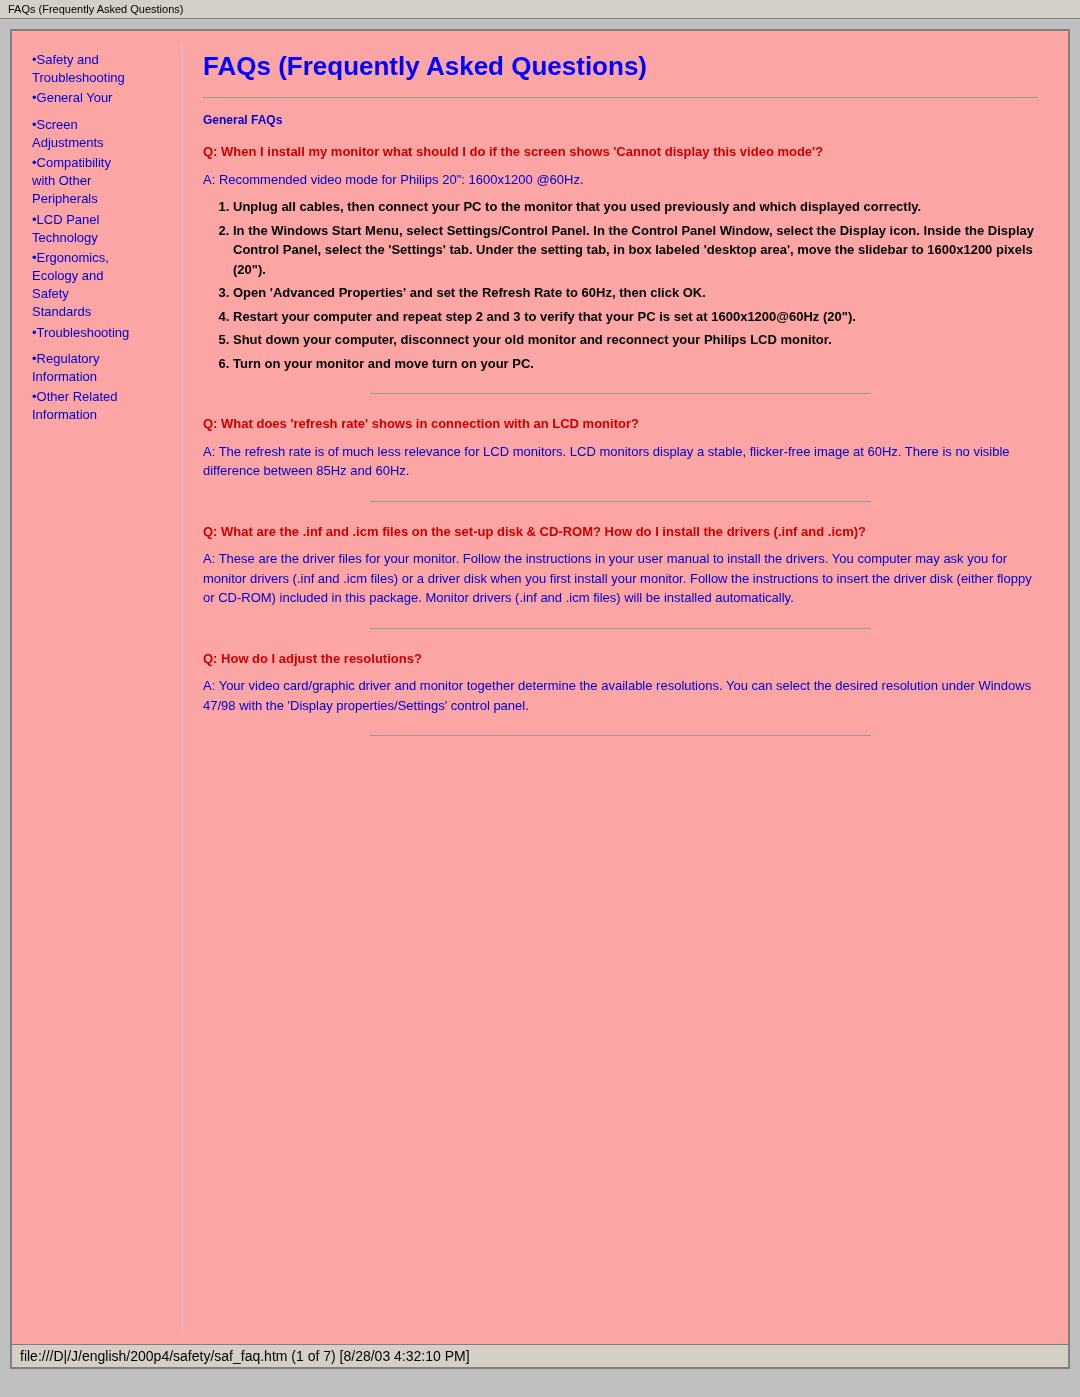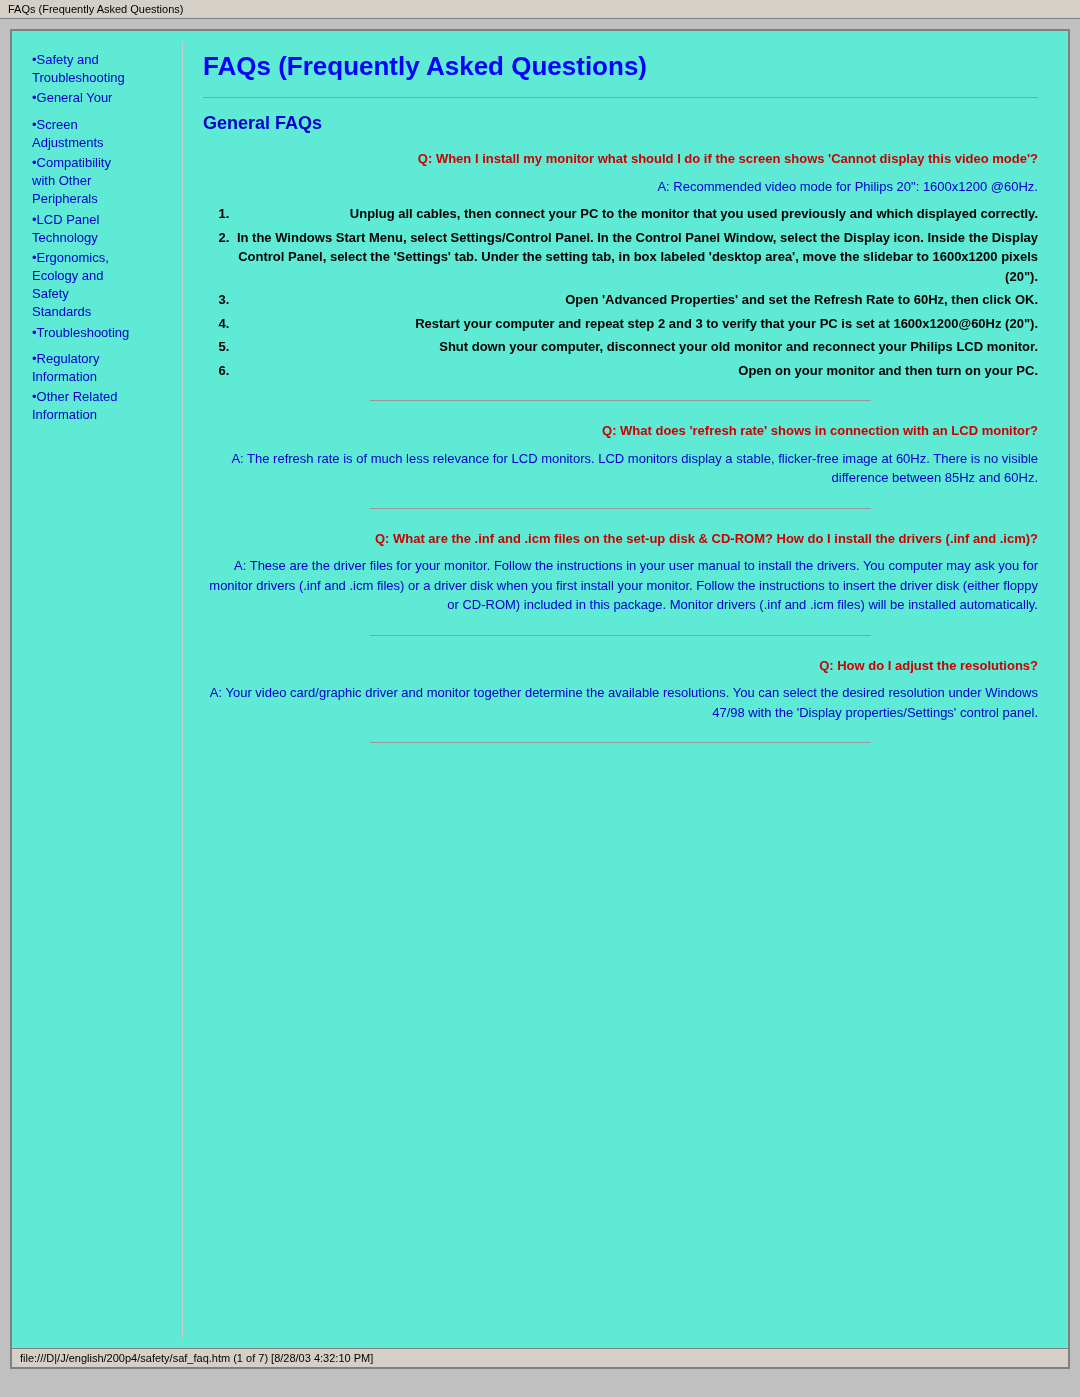--- a/index.html
+++ b/index.html
@@ -20,21 +20,21 @@
     .title-bar {
       background: #d4d0c8;
       border-bottom: 1px solid #808080;
       padding: 3px 8px;
       font-size: 11px;
       color: #000;
     }
 
     .outer-frame {
       margin: 10px;
-      background: #5eead4;
+      background: #fca5a5;
       border: 2px solid #808080;
       min-height: 1340px;
       display: flex;
       flex-direction: column;
     }
 
     .content-area {
       display: flex;
       flex: 1;
       padding: 10px;
@@ -75,21 +75,21 @@
     }
 
     .section-divider {
       border: none;
       border-top: 1px solid #999999;
       margin: 5px 0 15px 0;
     }
 
     .section-heading {
       color: #0000cc;
-      font-size: 18px;
+      font-size: 12px;
       font-weight: bold;
       margin-bottom: 15px;
     }
 
     .question {
       color: #cc0000;
       font-weight: bold;
       margin-bottom: 8px;
       line-height: 1.5;
     }
@@ -109,35 +109,34 @@
 
     .answer-list li {
       margin-bottom: 4px;
       line-height: 1.5;
       color: #000000;
       font-weight: bold;
     }
 
     .qa-block {
       margin-bottom: 10px;
-      text-align: right;
     }
 
     .separator {
       border: none;
       border-top: 1px solid #999999;
       width: 60%;
       margin: 20px auto;
     }
 
     .status-bar {
       background: #d4d0c8;
       border-top: 1px solid #808080;
       padding: 3px 8px;
-      font-size: 11px;
+      font-size: 14px;
       color: #000;
       margin-top: auto;
     }
   </style>
 </head>
 <body>
 
 <div class="title-bar">
   <span>FAQs (Frequently Asked Questions)</span>
 </div>
@@ -176,21 +175,21 @@
         </p>
         <p class="answer">
           <span>A: Recommended video mode for Philips 20": 1600x1200 @60Hz.</span>
         </p>
         <ol class="answer-list">
           <li>Unplug all cables, then connect your PC to the monitor that you used previously and which displayed correctly.</li>
           <li>In the Windows Start Menu, select Settings/Control Panel. In the Control Panel Window, select the Display icon. Inside the Display Control Panel, select the 'Settings' tab. Under the setting tab, in box labeled 'desktop area', move the slidebar to 1600x1200 pixels (20").</li>
           <li>Open 'Advanced Properties' and set the Refresh Rate to 60Hz, then click OK.</li>
           <li>Restart your computer and repeat step 2 and 3 to verify that your PC is set at 1600x1200@60Hz (20").</li>
           <li>Shut down your computer, disconnect your old monitor and reconnect your Philips LCD monitor.</li>
-          <li>Open on your monitor and then turn on your PC.</li>
+          <li>Turn on your monitor and move turn on your PC.</li>
         </ol>
       </div>
 
       <hr class="separator">
 
       <div class="qa-block">
         <p class="question">
           <span>Q: What does 'refresh rate' shows in connection with an LCD monitor?</span>
         </p>
         <p class="answer">

